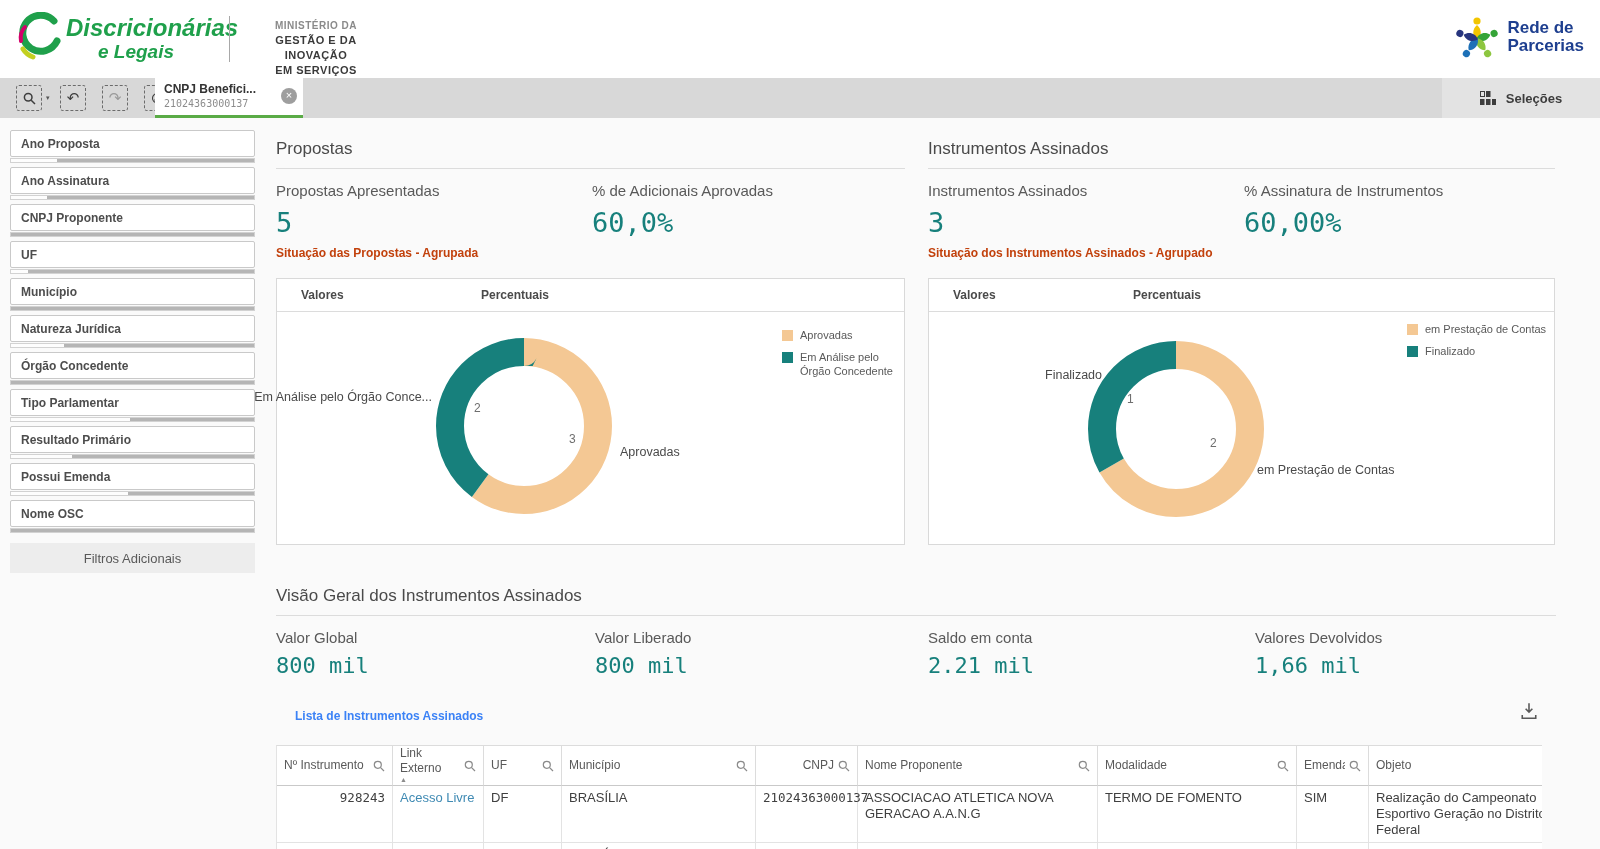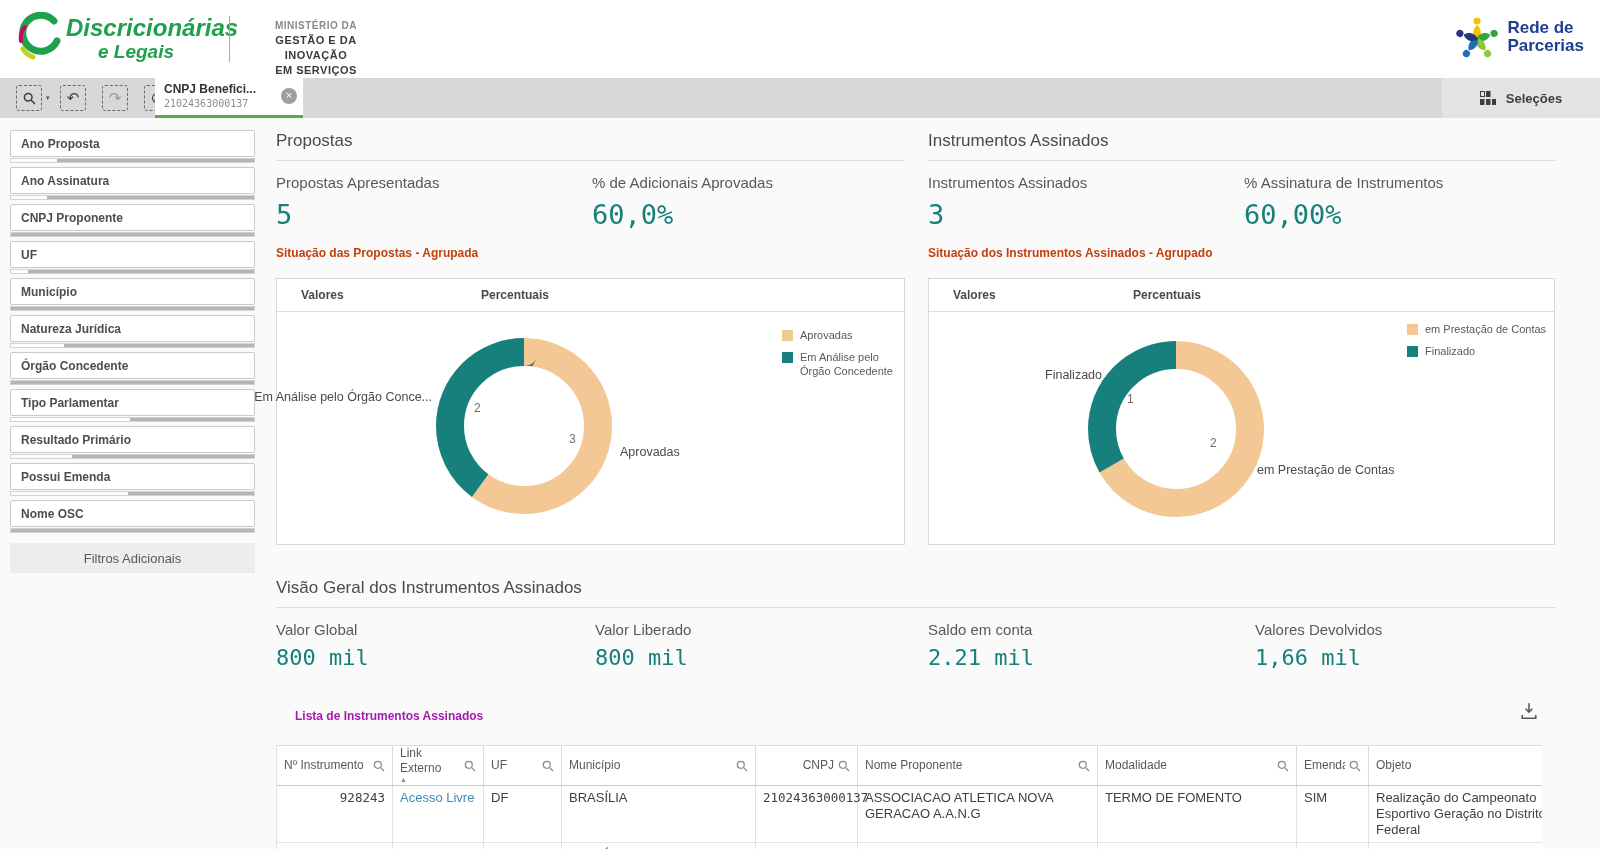--- a/index.html
+++ b/index.html
@@ -38,21 +38,21 @@
   
   .sidebar { position:absolute; left:10px; top:130px; width:245px; }
   .filter-item { margin-bottom:4px; cursor:pointer; }
   .filter-box { height:27px; background:#fff; border:1px solid #c9c9c9; border-radius:2px; display:flex; align-items:center; padding:9px 10px; }
   .filter-label { font-size:12px; font-weight:bold; color:#4d4d4d; white-space:nowrap; }
   .filter-bar { height:5px; margin-top:1px; border:1px solid #d2d2d2; }
   .more-filters { margin-top:10px; height:30px; background:#ededed; display:flex; align-items:center; justify-content:center;
                   font-size:13px; color:#595959; cursor:pointer; }
 
   
-  .kpi-section { position:absolute; }
+  .kpi-section { position:absolute;margin-top:8px; }
   #propostas-section { left:276px; top:131px; width:629px; }
   #instrumentos-section { left:928px; top:131px; width:627px; }
   #visao-section { left:276px; top:578px; width:1280px; }
   .section-title { font-size:17px; color:#4a4a4a; padding-bottom:9px; border-bottom:1px solid #dcdcdc; }
   .kpi-row { display:flex; margin-top:13px; }
   .kpi-label { font-size:15px; color:#595959; }
   .kpi-value { margin-top:8px; font-size:27px; color:#17807c; font-family:"DejaVu Sans Mono",monospace; }
   #visao-section .kpi-value { font-size:22px; margin-top:7px; }
   .kpi.w316 { width:316px; } .kpi.w319 { width:319px; } .kpi.w333 { width:333px; } .kpi.w327 { width:327px; }
 
@@ -73,21 +73,21 @@
   #chart2 .legend { left:478px; top:44px; width:150px; }
   .legend-entry { display:flex; gap:7px; margin-bottom:8px; }
   .swatch { width:11px; height:11px; flex:none; margin-top:1px; }
   .callout { position:absolute; font-size:12.5px; color:#4a4a4a; white-space:nowrap; }
   .inner-num { position:absolute; font-size:12px; color:#6e6e6e; }
   .c1-ol { right:472px; top:111px; } .c1-il { left:197px; top:122px; } .c1-ir { left:292px; top:153px; } .c1-or { left:343px; top:166px; }
   .c2-ol { right:452px; top:89px; }  .c2-il { left:198px; top:113px; } .c2-ir { left:281px; top:157px; } .c2-or { left:328px; top:184px; }
 
   
   #table-section { position:absolute; left:276px; top:700px; width:1266px; height:149px; overflow:hidden; }
-  .table-title { position:absolute; left:19px; top:9px; font-size:12px; font-weight:bold; color:#a21caf; }
+  .table-title { position:absolute; left:19px; top:9px; font-size:12px; font-weight:bold; color:#3b82f6; }
   .download-btn { position:absolute; right:2px; top:2px; width:20px; height:20px; cursor:pointer; }
   #qtable { position:absolute; left:0; top:45px; width:1266px; overflow:hidden; border-top:1px solid #dcdcdc; border-left:1px solid #e3e3e3; }
   .tr { display:flex; width:1322px; background:#fff; }
   .th { display:flex; align-items:center; font-size:12px; color:#595959; border-right:1px solid #dcdcdc;
         border-bottom:1px solid #c9c9c9; padding:0 7px; height:40px; cursor:pointer; background:#fff; }
   .th-labelwrap { flex:1; line-height:1.2; overflow:hidden; }
   .sort-asc { font-size:7px; color:#8c8c8c; margin-top:1px; }
   .search-ic { flex:none; margin-left:4px; }
   .td { font-size:13px; color:#404040; border-right:1px solid #e3e3e3; border-bottom:1px solid #e3e3e3;
         padding:4px 7px; line-height:16px; min-height:40px; }

